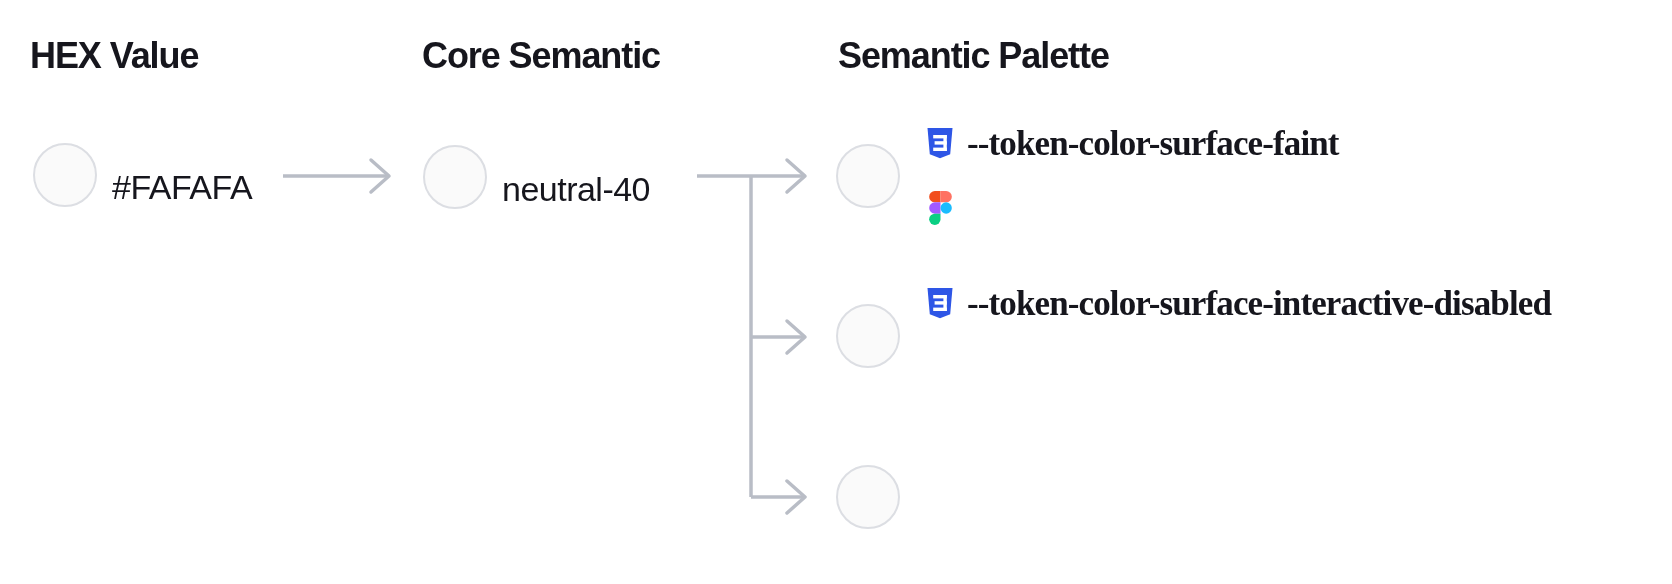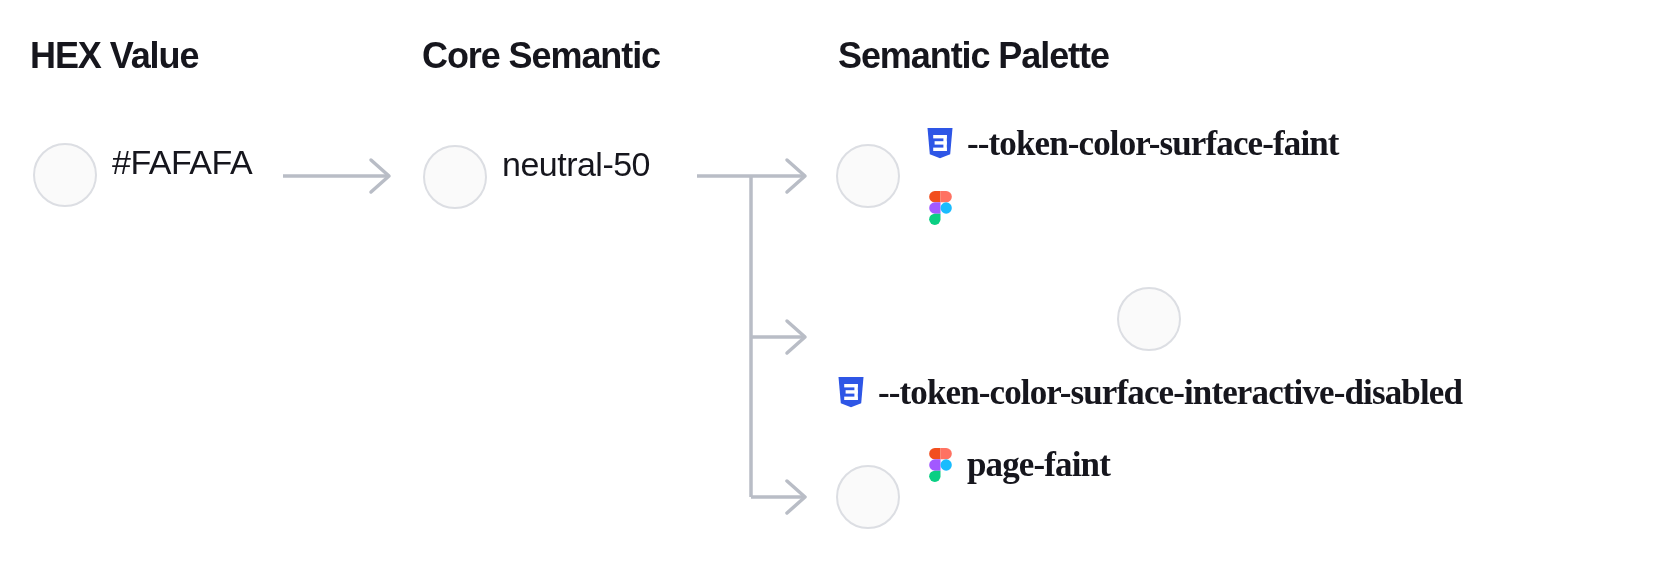--- a/index.html
+++ b/index.html
@@ -36,21 +36,21 @@
     border-radius: 50%;
     background: var(--swatch_fill, #fafafa);
     border: 2px solid var(--swatch_border, #dcdee3);
     box-sizing: border-box;
     flex: 0 0 auto;
   }
 
   .node {
     position: absolute;
     display: flex;
-    align-items: flex-start;
+    align-items: flex-end;
     gap: 15px;
     height: 64px;
   }
   .node.hex-node  { left: 33px;  top: 143px; }
   .node.core-node { left: 423px; top: 145px; }
   .node-label {
     font-size: 34px;
     font-weight: 400;
     letter-spacing: -0.015em;
     white-space: nowrap;
@@ -58,21 +58,21 @@
 
   .sem-entry {
     position: absolute;
     left: 836px;
     display: flex;
     align-items: center;
     gap: 25px;
     height: 98px;
   }
   .sem-entry.e0 { top: 127px; }
-  .sem-entry.e1 { top: 287px; flex-direction: column; }
+  .sem-entry.e1 { top: 287px; }
   .sem-entry.e2 { top: 448px; }
 
   .sem-labels {
     display: flex;
     flex-direction: column;
     justify-content: space-between;
     height: 98px;
   }
   .sem-row {
     display: flex;
@@ -135,21 +135,21 @@
     <path class="head" d="M787 481 L805 497 L787 513"></path>
   </svg>
 
   <div class="node hex-node">
     <div class="swatch"></div>
     <div class="node-label">#FAFAFA</div>
   </div>
 
   <div class="node core-node">
     <div class="swatch"></div>
-    <div class="node-label">neutral-50</div>
+    <div class="node-label">neutral-40</div>
   </div>
 
   <div class="sem-entry e0">
     <div class="swatch"></div>
     <div class="sem-labels">
       <div class="sem-row">
         <span class="icon-box">
           <svg width="28" height="32" viewBox="0 0 28 32">
             <path d="M1.5 0 H26.5 L24.2 26.3 L14 30.2 L3.8 26.3 Z" style="fill:var(--css_badge_blue)"></path>
             <rect x="7.2" y="7" width="13.6" height="3.4" fill="#ffffff"></rect>
@@ -188,28 +188,16 @@
           </svg>
         </span>
         <span class="token-text">--token-color-surface-interactive-disabled</span>
       </div>
     </div>
   </div>
 
   <div class="sem-entry e2">
     <div class="swatch"></div>
     <div class="sem-labels">
-      <div class="sem-row">
-        <span class="icon-box">
-          <svg width="23" height="34" viewBox="0 0 24 36">
-            <path d="M12 0 H6 a6 6 0 0 0 0 12 h6 z" style="fill:var(--figma_red)"></path>
-            <path d="M12 0 h6 a6 6 0 0 1 0 12 h-6 z" style="fill:var(--figma_salmon)"></path>
-            <path d="M12 12 H6 a6 6 0 0 0 0 12 h6 z" style="fill:var(--figma_purple)"></path>
-            <circle cx="18" cy="18" r="6" style="fill:var(--figma_blue)"></circle>
-            <path d="M6 24 h6 v6 a6 6 0 1 1 -6 -6 z" style="fill:var(--figma_green)"></path>
-          </svg>
-        </span>
-        <span class="token-text">page-faint</span>
-      </div>
     </div>
   </div>
 
 </div>
 
 </body></html>

